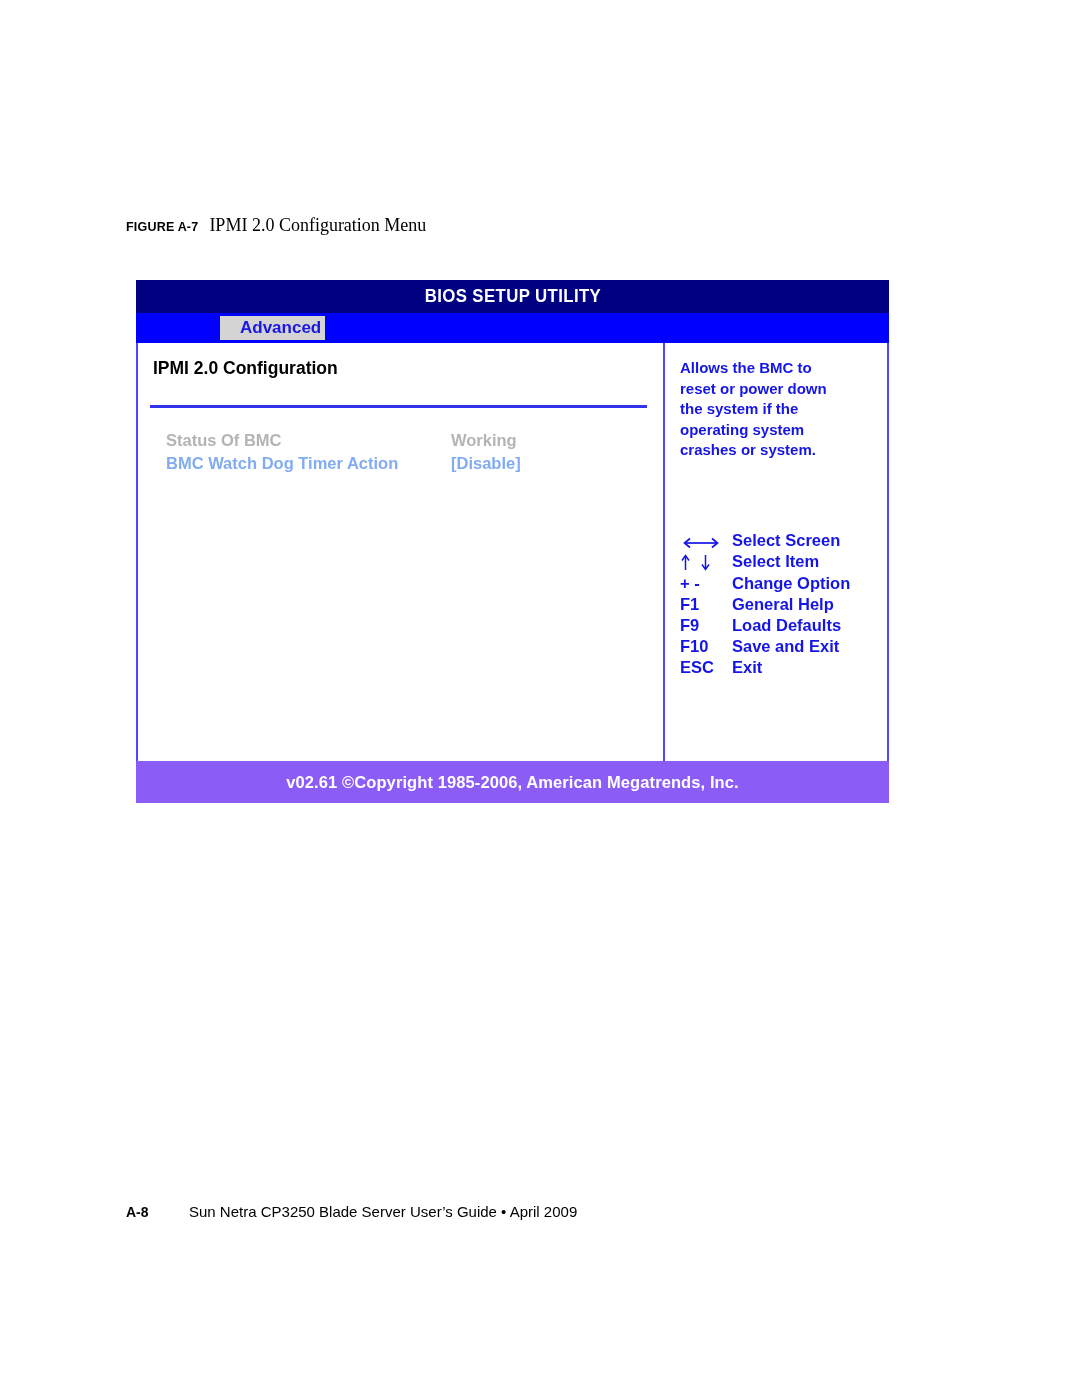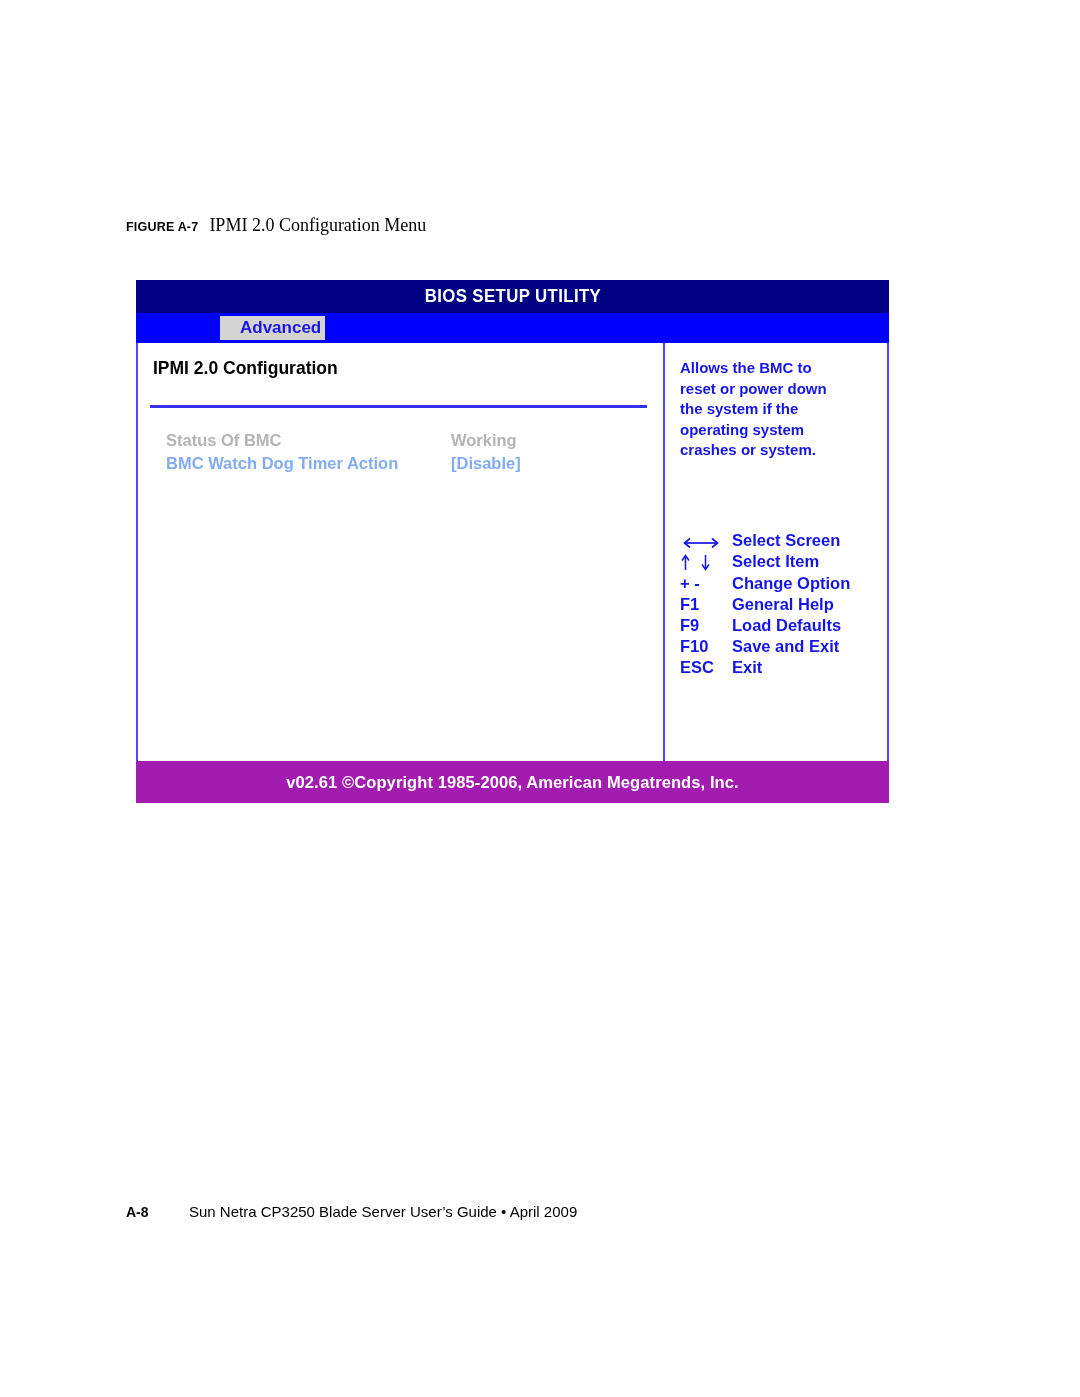--- a/index.html
+++ b/index.html
@@ -163,21 +163,21 @@
   .key-desc {
     font-weight: bold;
     font-size: 16.5px;
     color: #1515e8;
   }
   .key-name svg { display: block; }
   .key-name .arrows-ud { display: flex; gap: 9px; }
 
   .bios-footer {
     height: 42px;
-    background: #a21caf;
+    background: #8b5cf6;
     display: flex;
     align-items: center;
     justify-content: center;
   }
   .bios-footer-text {
     color: #ffffff;
     font-weight: bold;
     font-size: 16.5px;
     letter-spacing: 0.1px;
   }

